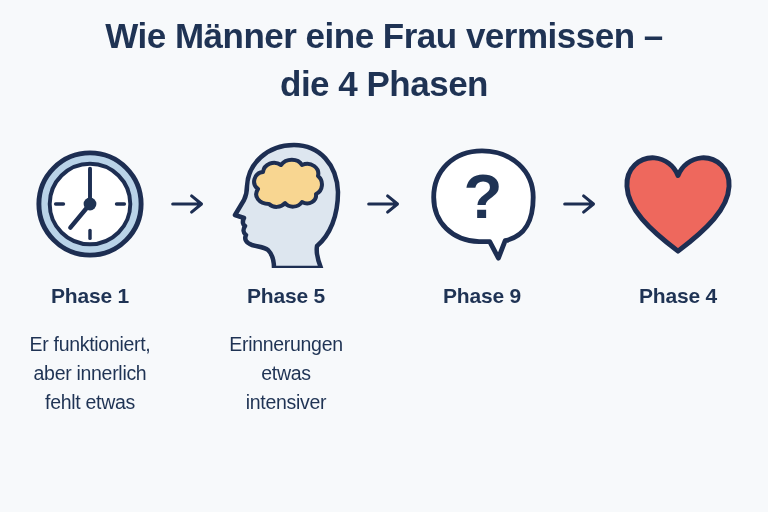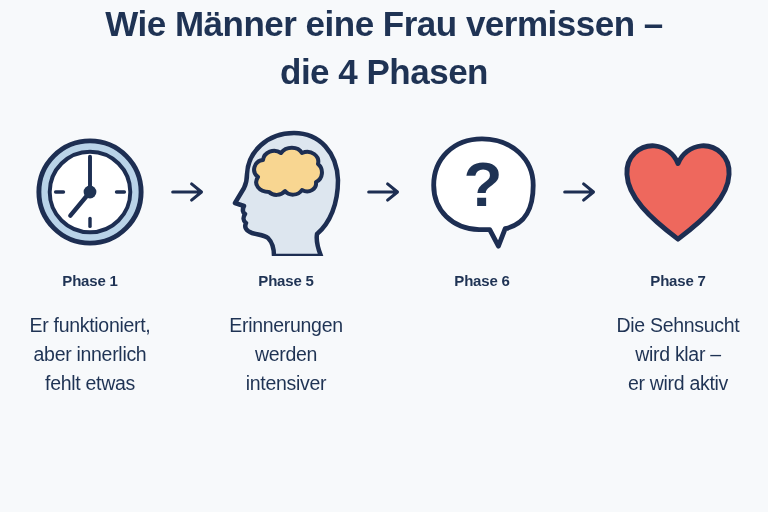--- a/index.html
+++ b/index.html
@@ -10,21 +10,21 @@
   .canvas {
     position: relative;
     width: 768px;
     height: 512px;
     background: #f7f9fb;
     overflow: hidden;
     margin: 0 auto;
     color: #1f3354;
   }
   .title {
-    margin: 0;
+    margin: 12px;
     text-align: center;
     font-size: 35px;
     line-height: 48px;
     font-weight: bold;
     letter-spacing: -0.5px;
     white-space: pre-line;
     color: #1f3354;
   }
   .flow-row {
     display: flex;
@@ -48,21 +48,21 @@
   .arrow-cell {
     width: 36px;
     height: 132px;
     display: flex;
     align-items: center;
     justify-content: center;
     flex-shrink: 0;
   }
   .phase-label {
     margin-top: 14px;
-    font-size: 15px;
+    font-size: 21px;
     font-weight: bold;
     letter-spacing: -0.2px;
   }
   .phase-desc {
     margin-top: 22px;
     font-size: 19.5px;
     line-height: 29px;
     letter-spacing: -0.3px;
     white-space: pre-line;
   }
@@ -105,52 +105,49 @@
 
     <div class="phase-col">
       <div class="icon-box">
         <svg width="110" height="128" viewBox="0 0 110 128">
           <path d="M63 5 C36 5 17 24 16 46 C16 52 15 56 13 60 L4 75 L13 78 C11 82 12 85 14 86 C12 89 12 93 15 95 C13 99 15 103 21 105 C28 107 33 107 37 110 C41 114 43 120 43 128 L90 128 C86 118 85 112 86 106 C99 95 107 76 107 52 C106 25 89 5 63 5 Z" stroke="#1d2e52" stroke-width="4.5" stroke-linejoin="round" fill="#dde6ef"></path>
           <path d="M38 64 C28 64 22 56 27 49 C20 44 23 33 32 32 C33 24 43 20 50 25 C55 18 67 18 71 25 C80 21 89 28 87 36 C93 41 92 51 85 54 C86 61 78 66 71 62 C67 68 58 68 54 63 C50 68 42 68 38 64 Z" stroke="#1d2e52" stroke-width="4" stroke-linejoin="round" fill="#f8d691"></path>
         </svg>
       </div>
       <div class="phase-label">Phase 5</div>
       <div class="phase-desc">Erinnerungen
-werden
+etwas
 intensiver</div>
     </div>
 
     <div class="arrow-cell">
       <svg width="38" height="26" viewBox="0 0 40 26">
         <path d="M3 13 L33 13 M24 4 L35 13 L24 22" fill="none" stroke="#1d2e52" stroke-width="3.4" stroke-linecap="round" stroke-linejoin="round"></path>
       </svg>
     </div>
 
     <div class="phase-col">
       <div class="icon-box">
         <svg width="114" height="120" viewBox="0 0 118 122">
           <path d="M59 6 C29 6 9 27 9 54 C9 80 28 99 56 100 L67 100 L76 117 L83 99 C105 94 112 77 112 54 C112 27 90 6 59 6 Z" stroke="#1d2e52" stroke-width="5" stroke-linejoin="round" fill="#ffffff"></path>
           <text x="60" y="76" text-anchor="middle" font-family="Liberation Sans, DejaVu Sans, sans-serif" font-size="66" font-weight="bold" fill="#1f3354">?</text>
         </svg>
       </div>
-      <div class="phase-label">Phase 6</div>
+      <div class="phase-label">Phase 9</div>
     </div>
 
     <div class="arrow-cell">
       <svg width="38" height="26" viewBox="0 0 40 26">
         <path d="M3 13 L33 13 M24 4 L35 13 L24 22" fill="none" stroke="#1d2e52" stroke-width="3.4" stroke-linecap="round" stroke-linejoin="round"></path>
       </svg>
     </div>
 
     <div class="phase-col">
       <div class="icon-box">
         <svg width="126" height="108" viewBox="0 0 126 110">
           <path d="M63 103 C34 81 12 60 11 37 C10 19 24 7 39 8 C50 9 59 16 63 26 C67 16 76 9 87 8 C102 7 116 19 115 37 C114 60 92 81 63 103 Z" stroke="#1d2e52" stroke-width="5" stroke-linejoin="round" fill="#ee685d"></path>
         </svg>
       </div>
-      <div class="phase-label">Phase 7</div>
-      <div class="phase-desc">Die Sehnsucht
-wird klar –
-er wird aktiv</div>
+      <div class="phase-label">Phase 4</div>
     </div>
 
   </div>
 </div>
 
 </body></html>

